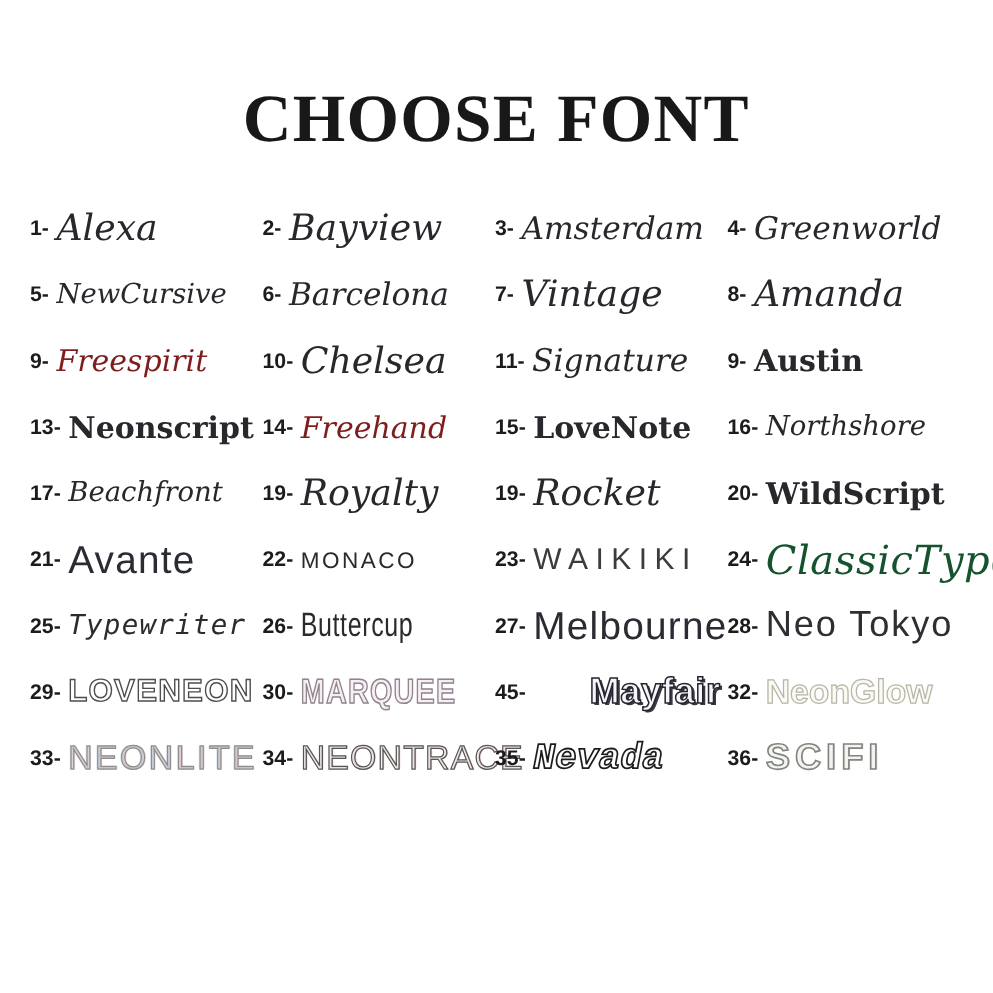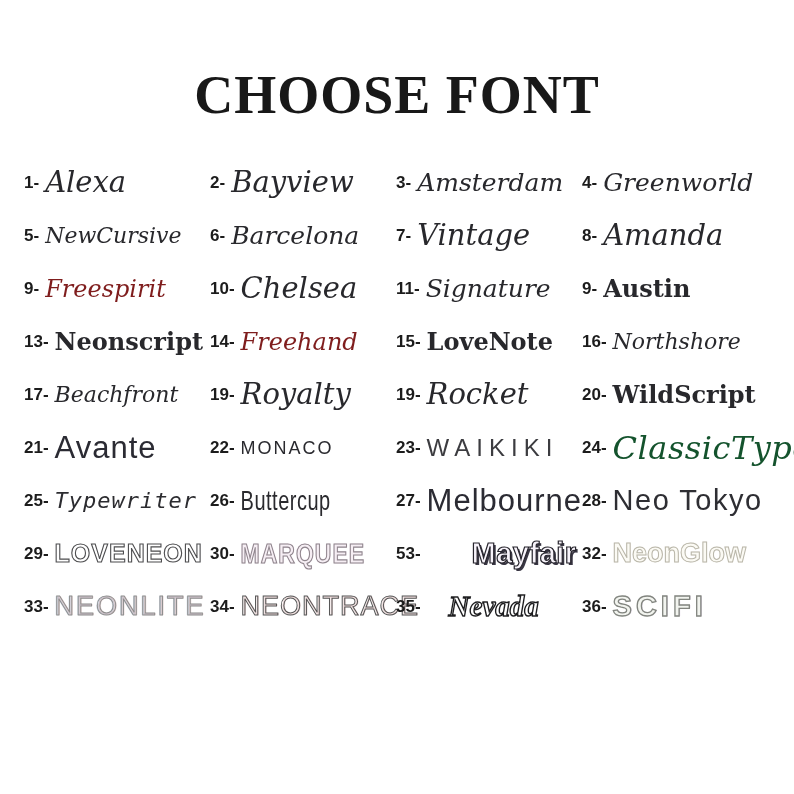--- a/index.html
+++ b/index.html
@@ -62,21 +62,21 @@
 
   
   .st-outline-dark, .st-outline-pink, .st-outline-light,
   .st-outline-stencil, .st-outline-trace, .st-bubble, .st-scifi, .st-outline-shadow { font-weight: 700; }
   .st-outline-dark   { font-size: 25px; letter-spacing: 1px; color: #4e4e50; }
   .st-outline-pink   { display: inline-block; transform: scaleY(1.2); font-size: 23px; letter-spacing: 1px; color: #948a92; }
   .st-outline-shadow { font-size: 29px; letter-spacing: .5px; color: #26242c; text-shadow: 2px 2px 0 #3a3744; padding-left: 45px; }
   .st-outline-light  { font-size: 27px; color: #b9b6a9; }
   .st-outline-stencil{ font-size: 27px; letter-spacing: 2px; font-weight: 400; color: #8e8e8e; }
   .st-outline-trace  { font-size: 27px; letter-spacing: 1px; font-weight: 400; color: #565656; }
-  .st-bubble         { font-family: Liberation Serif, serif; font-style: italic; font-size: 29px; color: #1d1d1f; margin-left: 22px; }
+  .st-bubble         { font-family: Liberation Mono, monospace; font-style: italic; font-size: 29px; color: #1d1d1f; }
   .st-scifi          { font-size: 29px; letter-spacing: 4px; color: #82857f; }
 
   @supports (-webkit-text-stroke: 1px black) {
     .st-outline-dark   { color: #ffffff; -webkit-text-stroke: 1.1px #4e4e50; }
     .st-outline-pink   { color: #f6eef4; -webkit-text-stroke: 1px #8f868d; text-shadow: 0 0 1px #cf9ec4; }
     .st-outline-shadow { color: #f7f3fa; -webkit-text-stroke: 1.2px #26242c; text-shadow: 2px 2px 0 #3a3744; }
     .st-outline-light  { color: #fbfaf4; -webkit-text-stroke: 1px #b9b6a9; text-shadow: 0 0 1px #d8d4c4; }
     .st-outline-stencil{ color: transparent; -webkit-text-stroke: 1px #8e8e8e;
                          text-shadow: 1px 0 0 rgba(185,125,125,.30), -1px 0 0 rgba(120,150,185,.30); }
     .st-outline-trace  { color: transparent; -webkit-text-stroke: 1px #565656;
@@ -206,21 +206,21 @@
       </div>
       <div class="cell">
         <span class="num">29-</span>
         <span class="sample st-outline-dark">LOVENEON</span>
       </div>
       <div class="cell">
         <span class="num">30-</span>
         <span class="sample st-outline-pink">MARQUEE</span>
       </div>
       <div class="cell">
-        <span class="num">53-</span>
+        <span class="num">45-</span>
         <span class="sample st-outline-shadow">Mayfair</span>
       </div>
       <div class="cell">
         <span class="num">32-</span>
         <span class="sample st-outline-light">NeonGlow</span>
       </div>
       <div class="cell">
         <span class="num">33-</span>
         <span class="sample st-outline-stencil">NEONLITE</span>
       </div>

